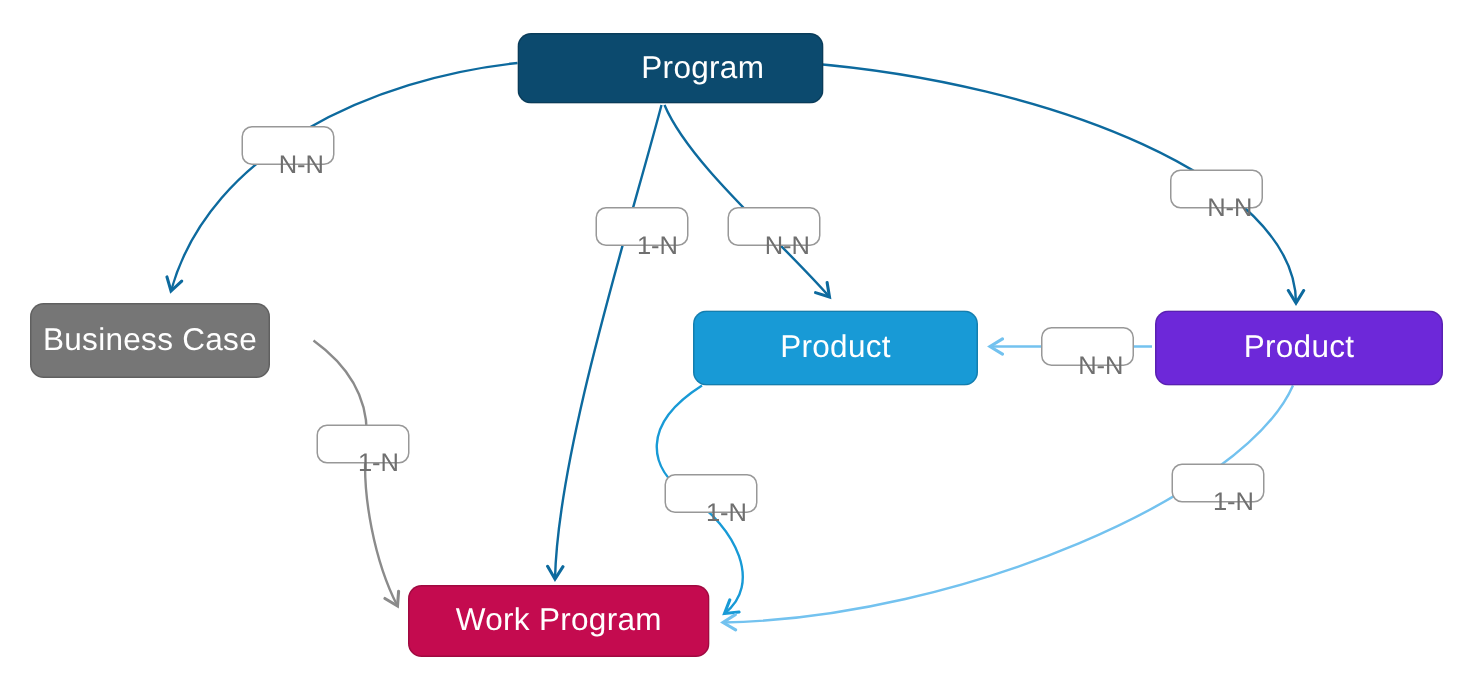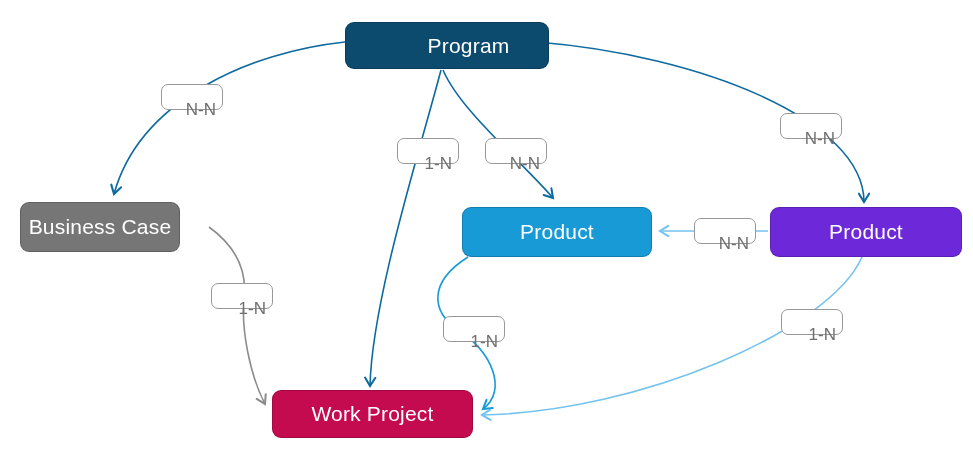--- a/index.html
+++ b/index.html
@@ -93,21 +93,21 @@
 
   <div class="node" style="left: 462px; top: 207px; width: 190px; height: 50px; background: rgb(24, 154, 214);">
     <span>Product</span>
   </div>
 
   <div class="node" style="left: 770px; top: 207px; width: 192px; height: 50px; background: #6d28d9;">
     <span>Product</span>
   </div>
 
   <div class="node" style="left: 272px; top: 390px; width: 201px; height: 48px; background: rgb(196, 11, 79);">
-    <span>Work Project</span>
+    <span>Work Program</span>
   </div>
 
   <div class="chip" style="left: 192px; top: 97px; border-color: rgb(152, 152, 152);">N-N</div>
 
   <div class="chip" style="left: 428px; top: 151px; border-color: rgb(152, 152, 152);">1-N</div>
 
   <div class="chip" style="left: 516px; top: 151px; border-color: rgb(152, 152, 152);">N-N</div>
 
   <div class="chip" style="left: 811px; top: 126px; border-color: rgb(152, 152, 152);">N-N</div>
 

